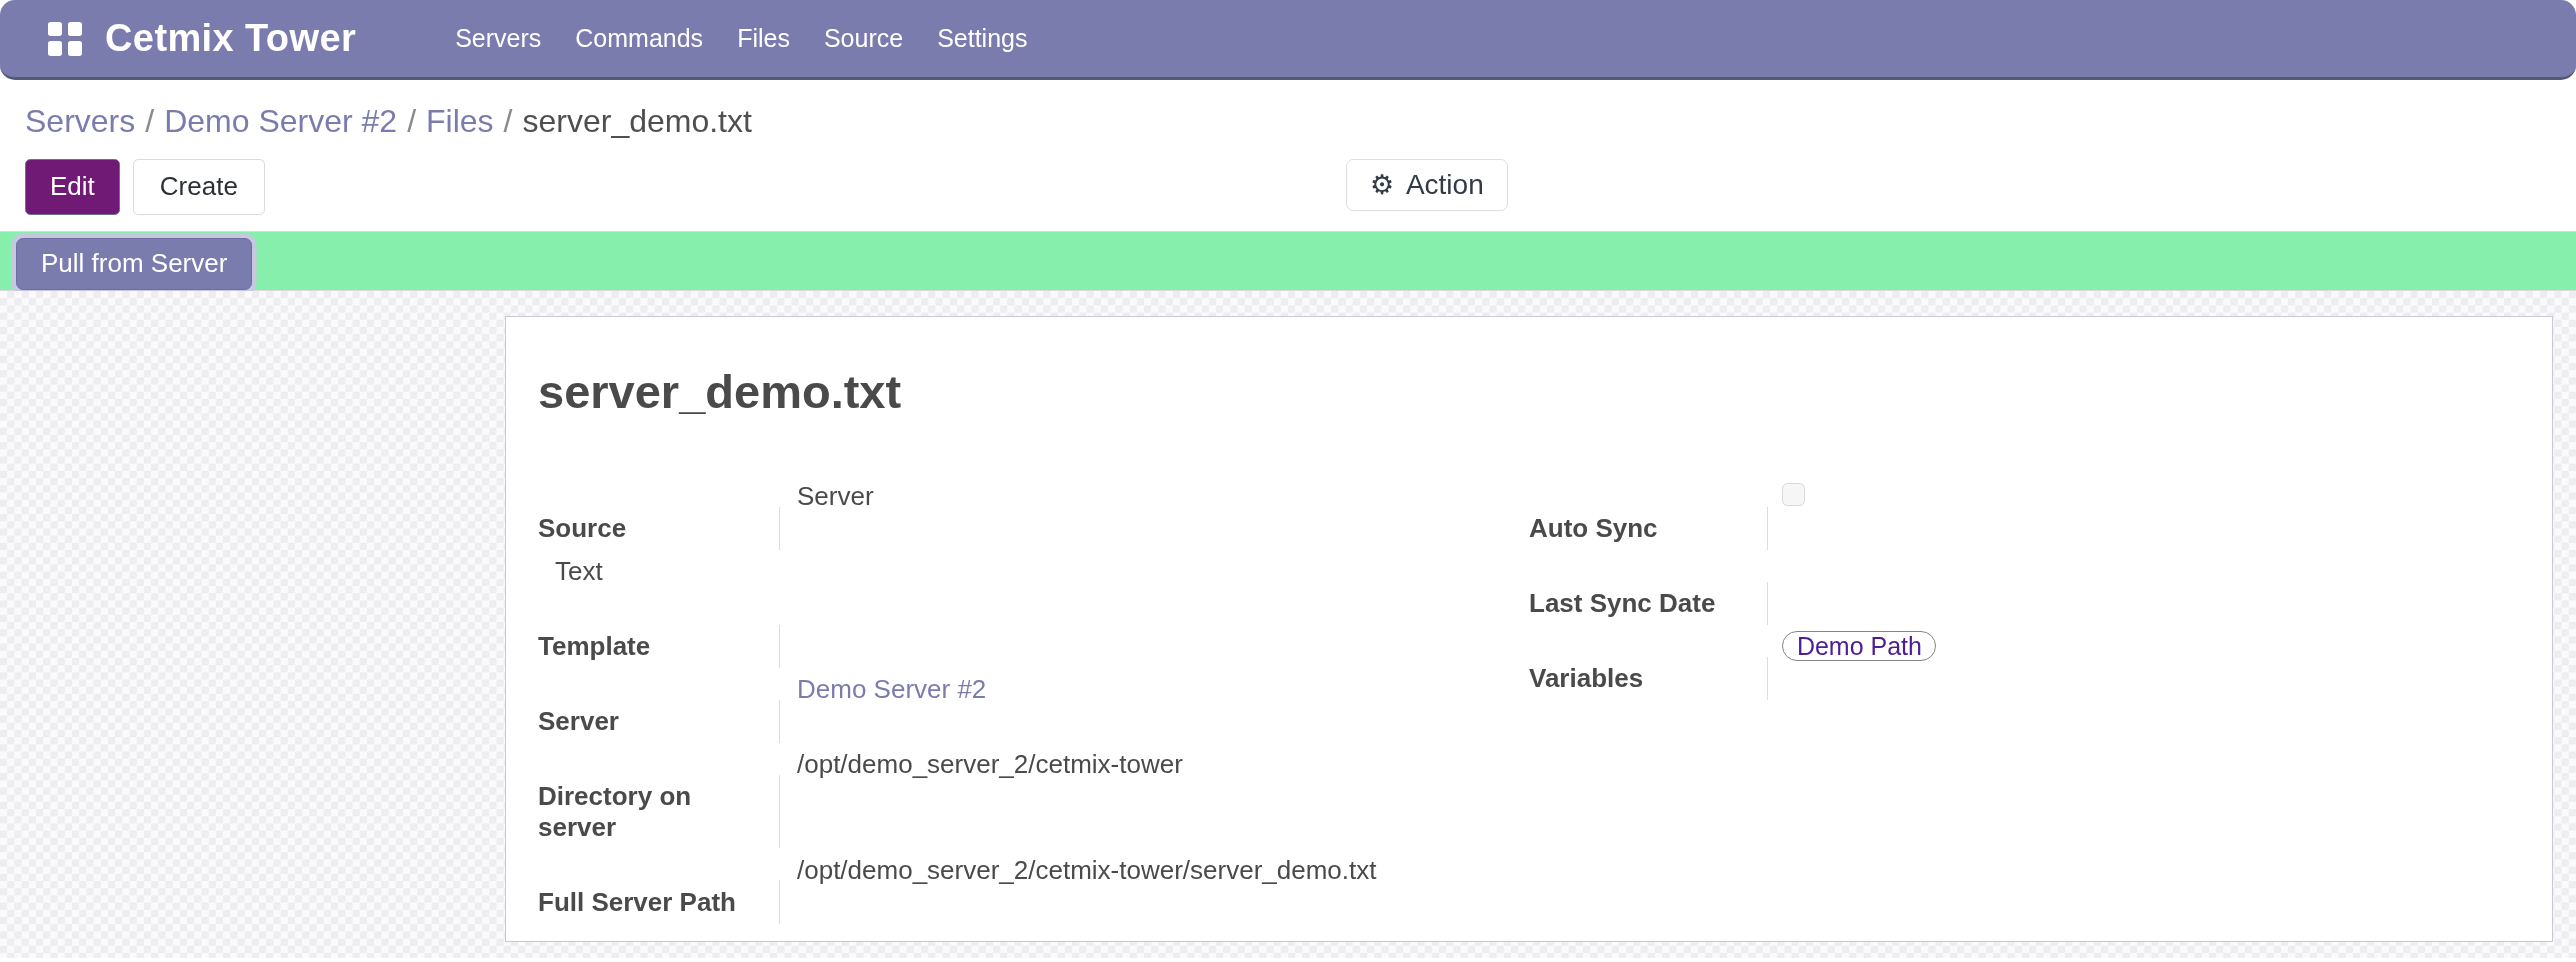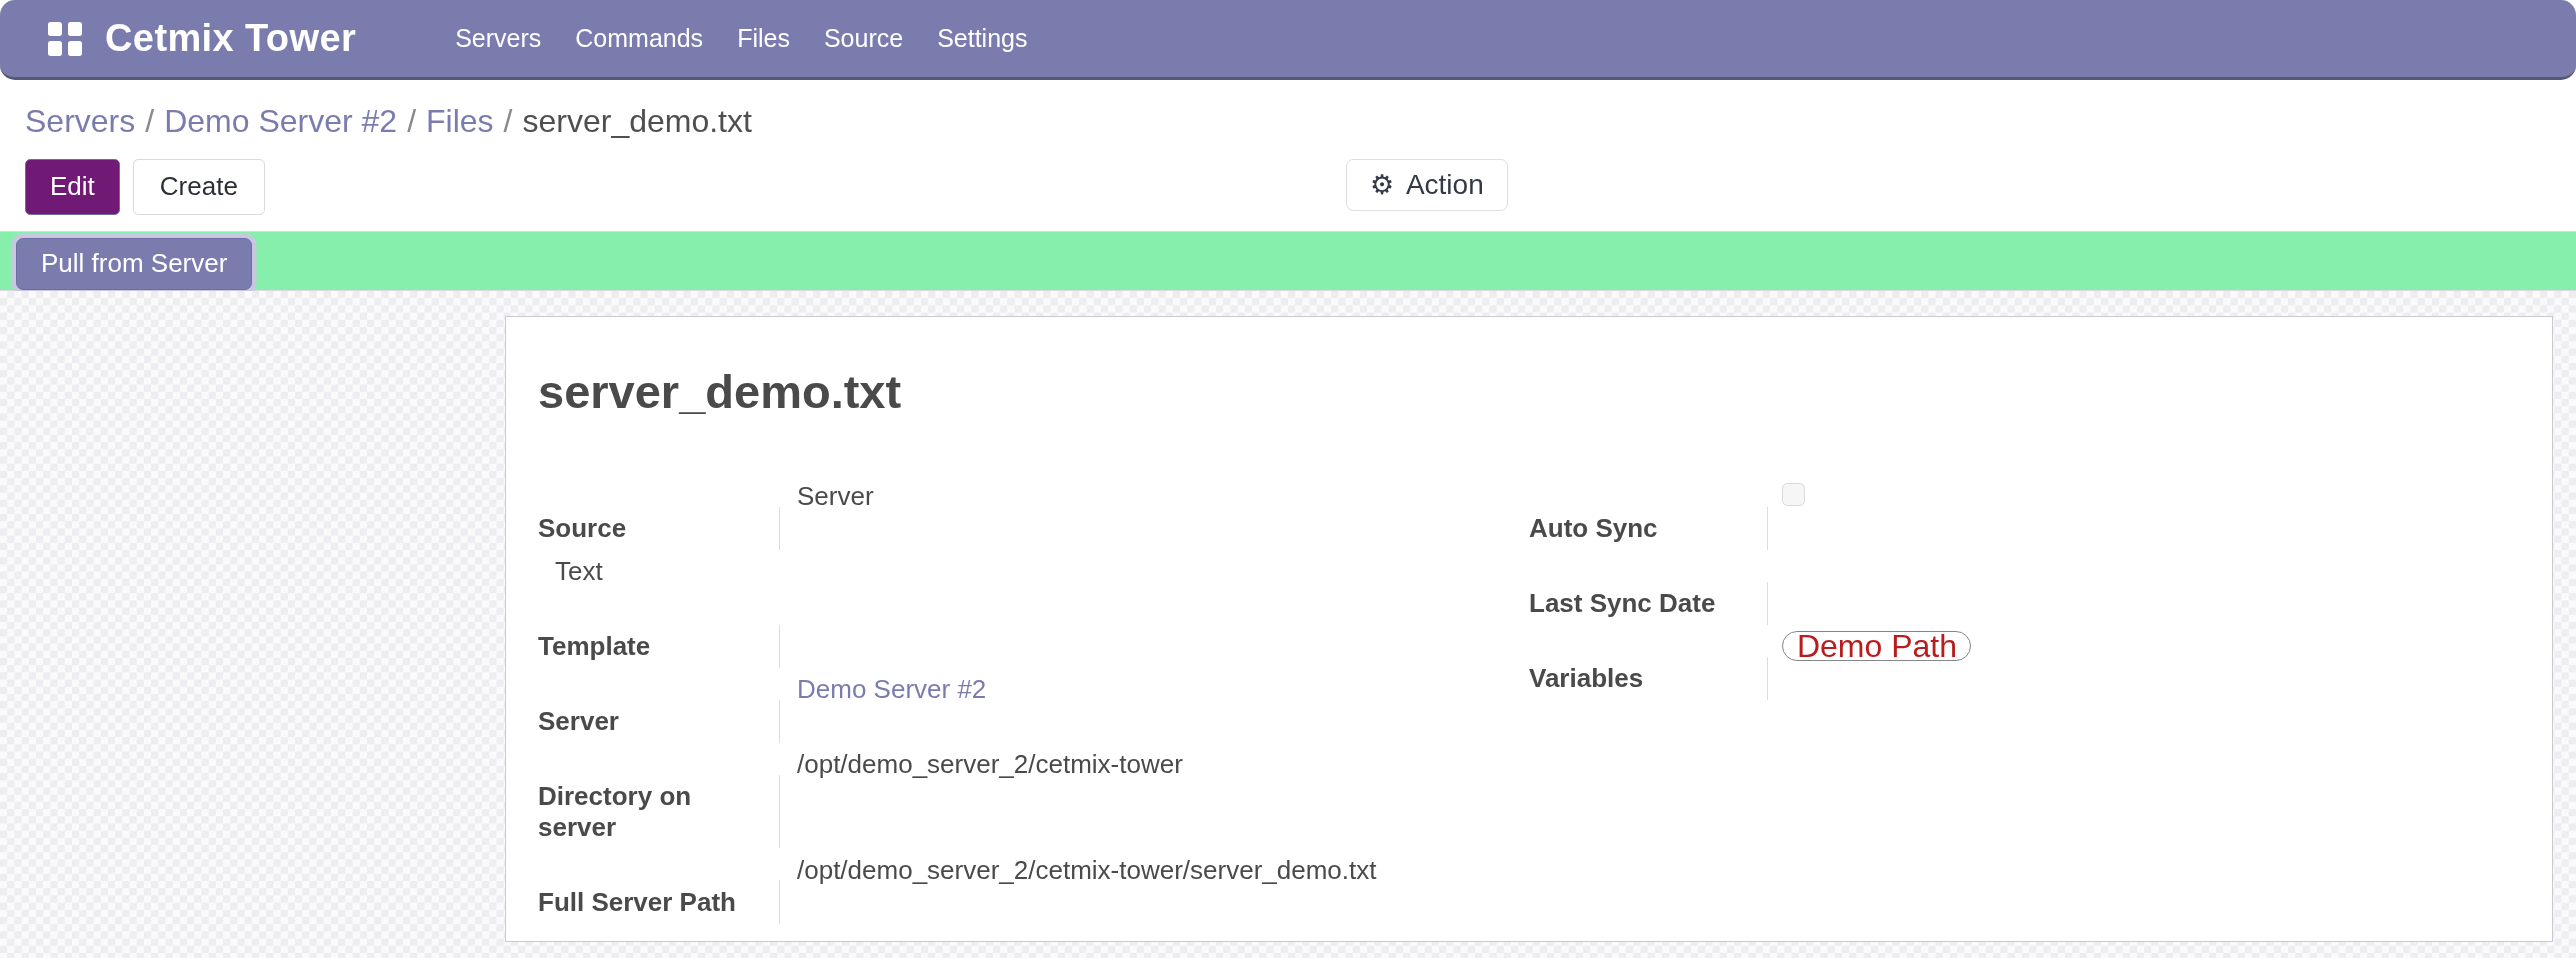--- a/index.html
+++ b/index.html
@@ -92,21 +92,21 @@
   .f-value { padding:6.3px 0 6.3px 17px; font-size:26px; line-height:30.5px; color:#4a4a4a; }
   .group-right .f-value { padding-left:14.4px; }
   .f-link { color:#7b7cae; text-decoration:none; cursor:pointer; }
 
   .checkbox {
     width:23px; height:23px; margin-top:2.7px; background:#f6f6f6;
     border:0.9px solid #d9d9d9; border-radius:5.4px;
   }
   .tag {
     display:inline-block; border:1.8px solid #858585; border-radius:18px;
-    padding:0 13.5px; font-size:32px; line-height:28px; color:#b91c1c;
+    padding:0 13.5px; font-size:25px; line-height:28px; color:#4c1d95;
     white-space:nowrap;
   }
 
   
   .notebook { margin-top:57px; }
   .tab-bar { border-bottom:0.9px solid #d9d9d9; }
   .tab {
     display:inline-block; height:57px; line-height:56px; padding:0 21.5px;
     background:#fff; border:0.9px solid #d9d9d9; border-bottom:0.9px solid #fff;
     border-radius:5.4px 5.4px 0 0; margin-bottom:-0.9px; position:relative;

